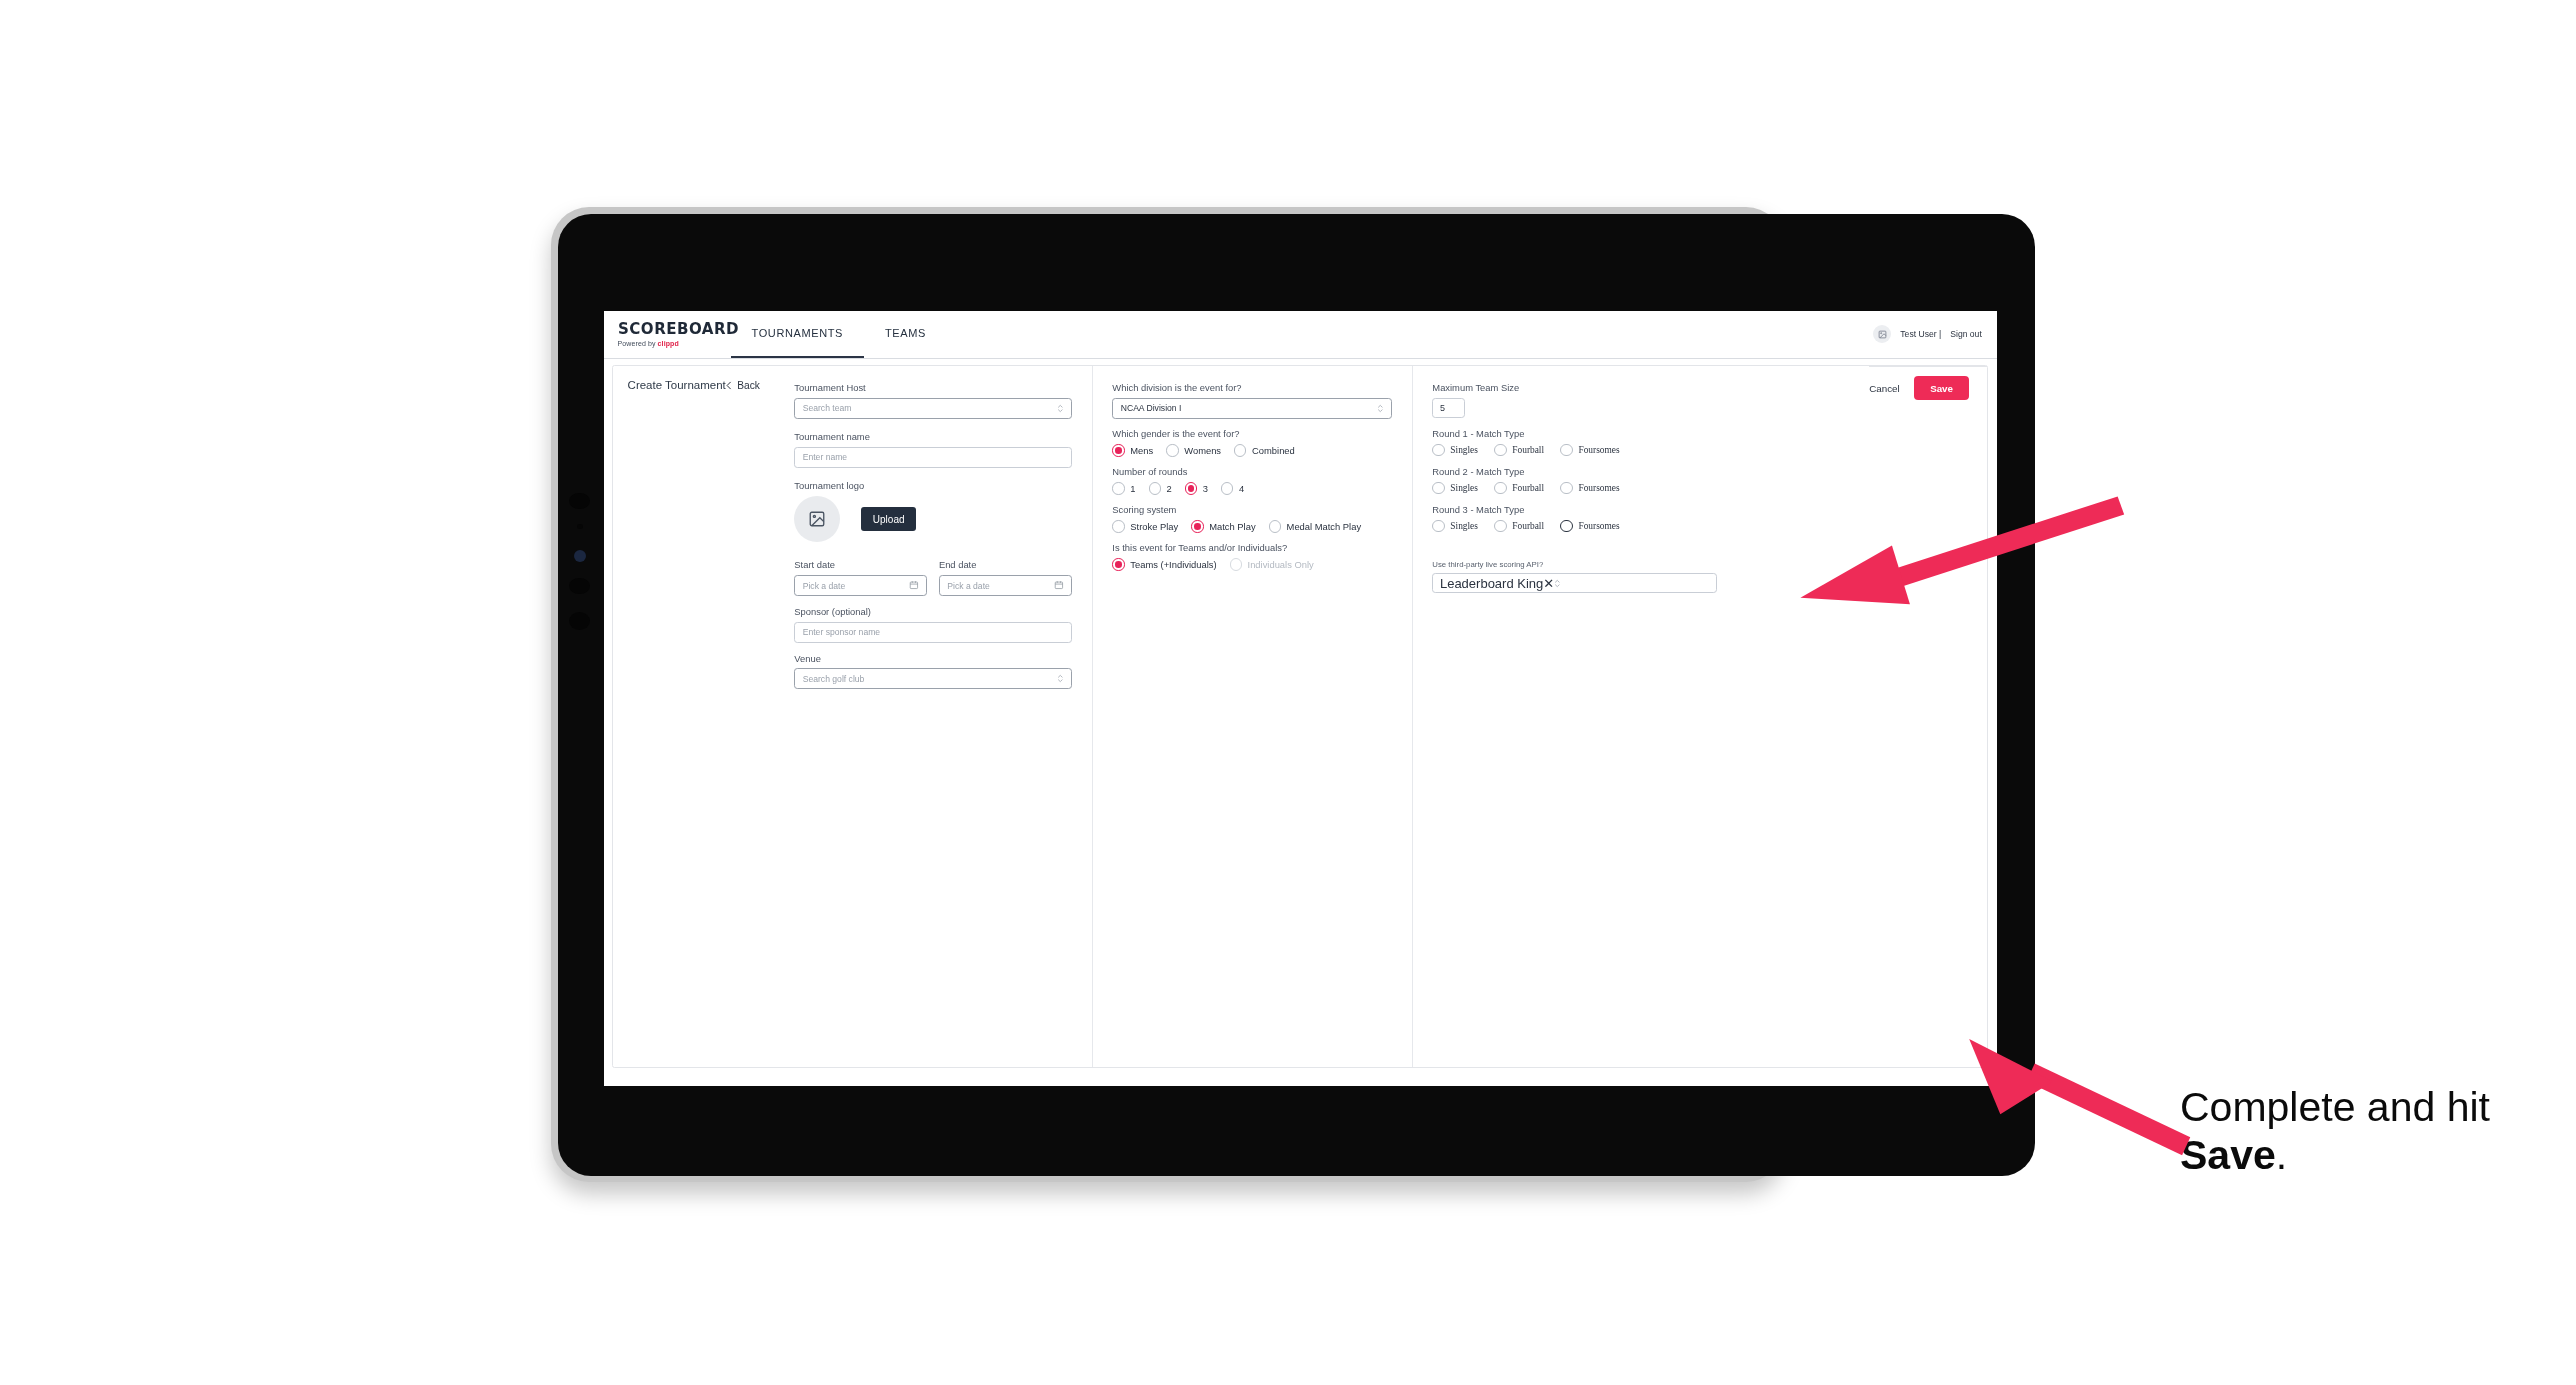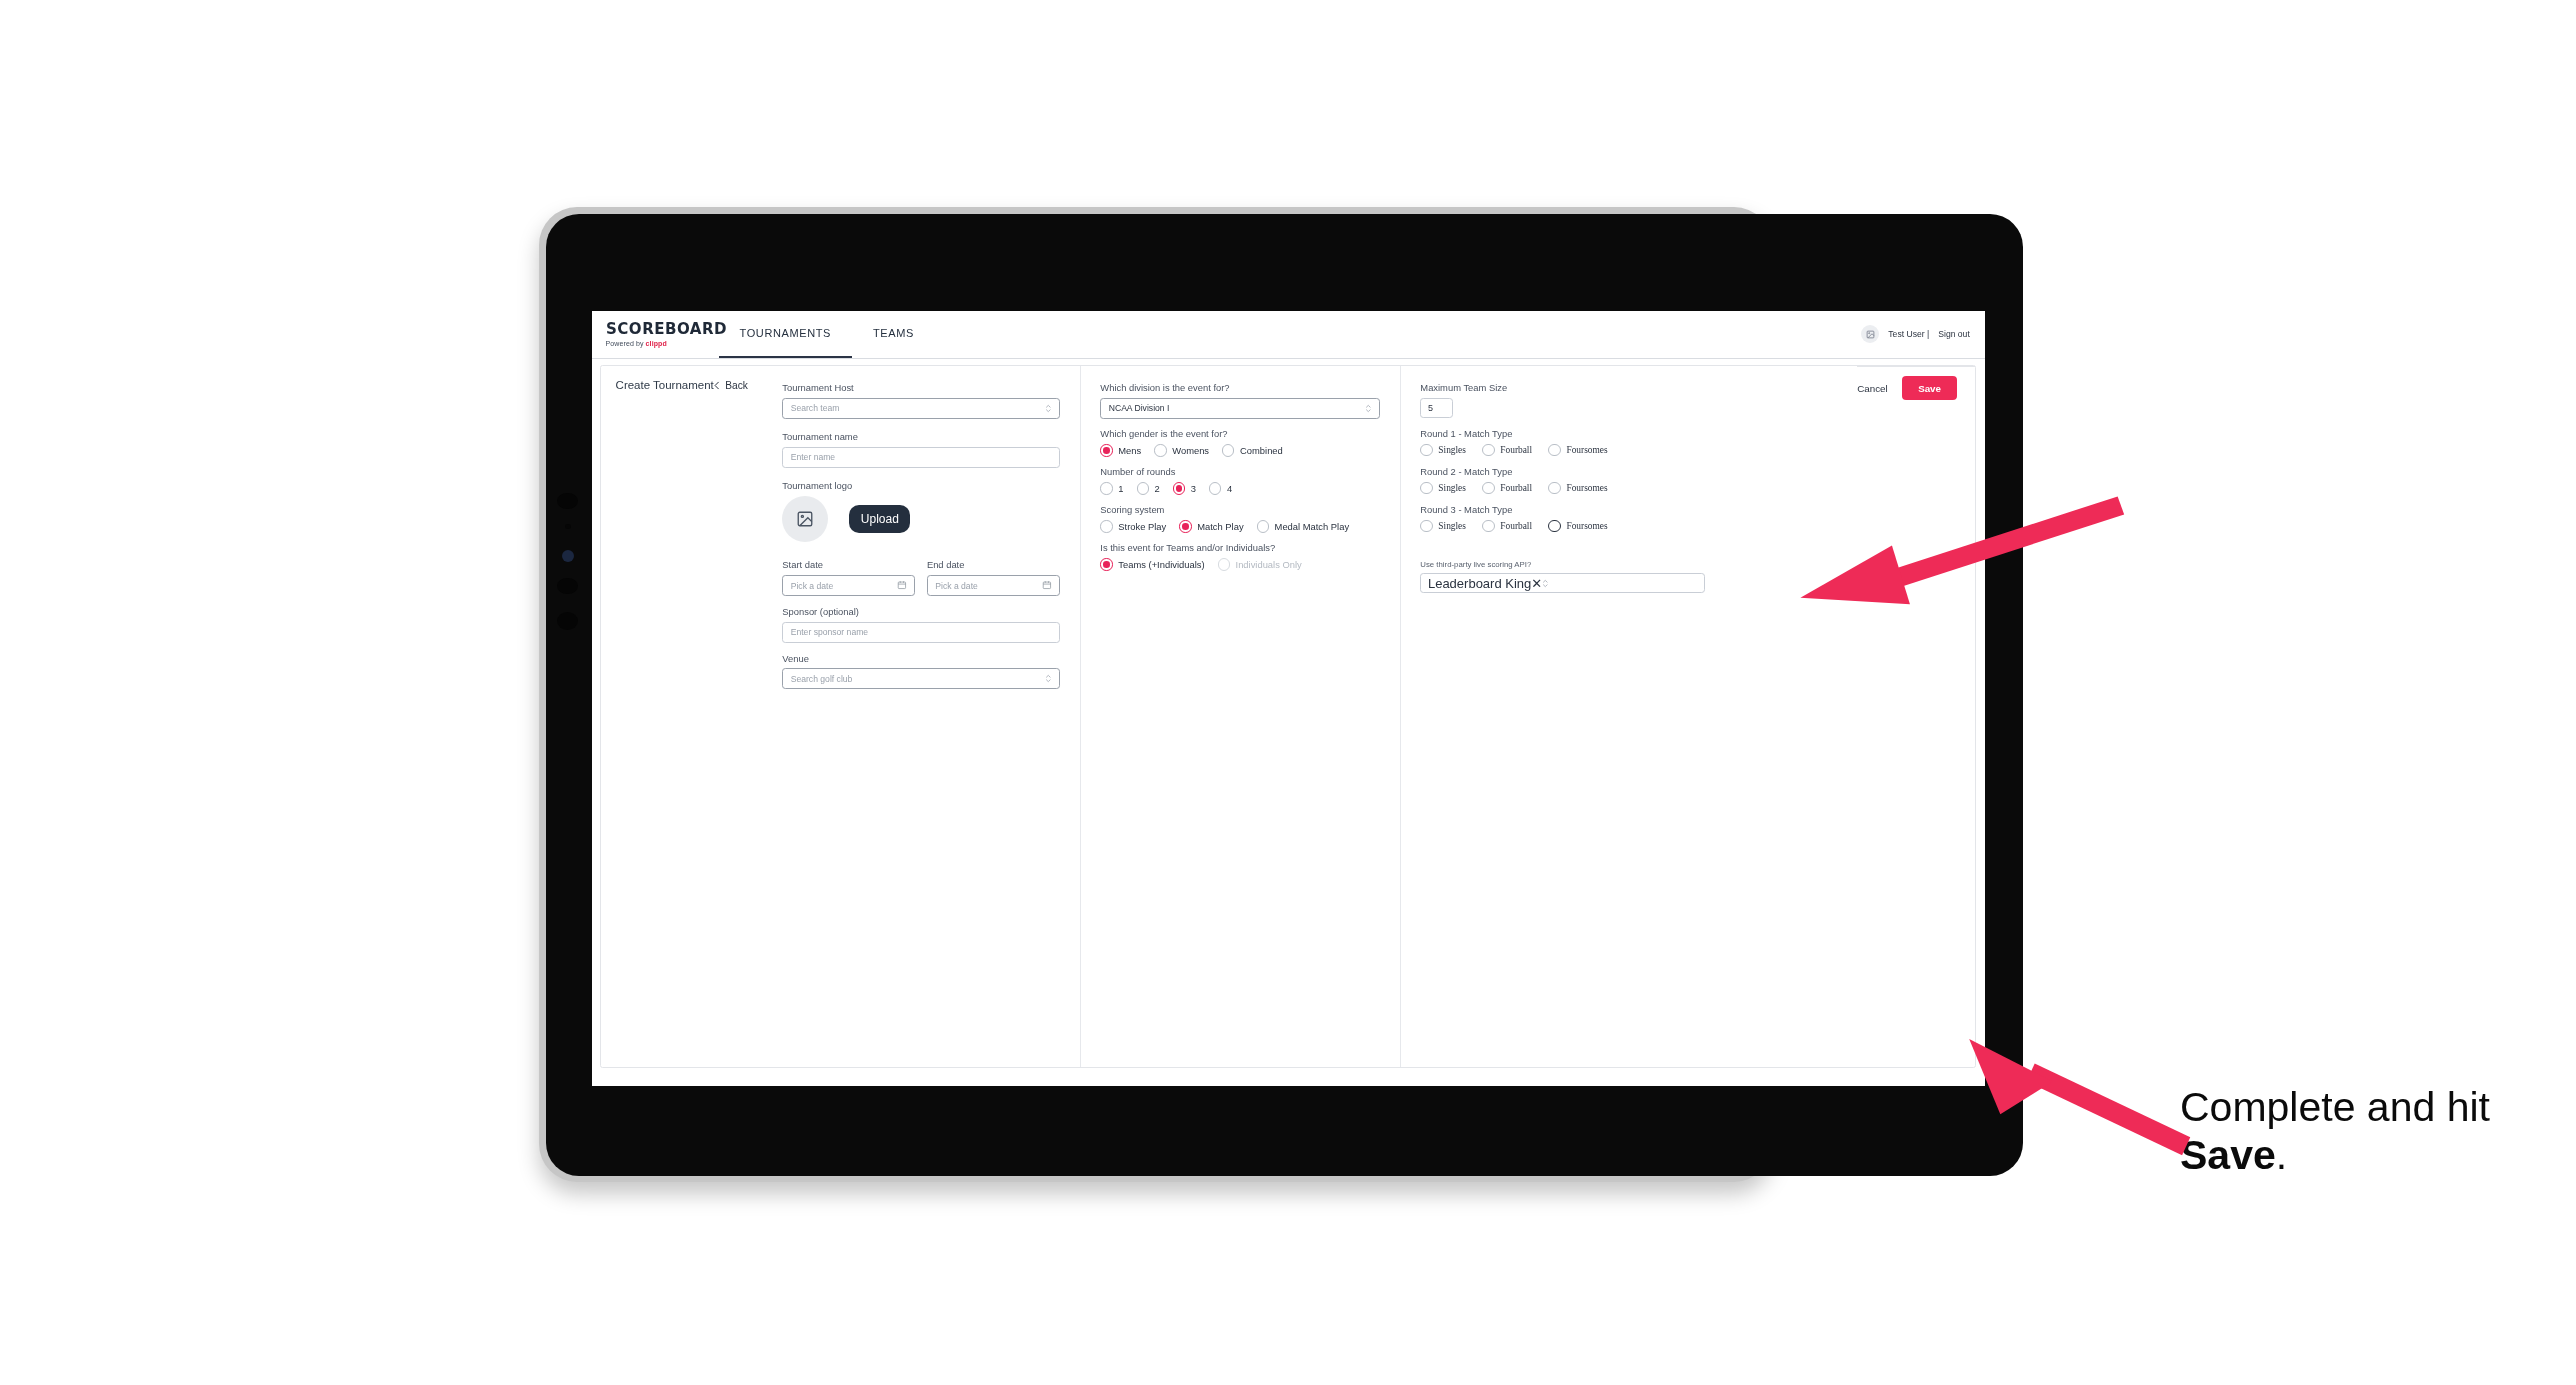--- a/index.html
+++ b/index.html
@@ -6,21 +6,21 @@
   html, body {
     width: 2576px; height: 1386px;
     background: #ffffff;
     font-family: "Liberation Sans", sans-serif;
     overflow: hidden;
   }
   #stage { position: relative; width: 2576px; height: 1386px; background:#fff; }
 
   
   #tablet {
-    position: absolute; left: 539px; top: 207px;
+    position: absolute; left: 551px; top: 207px;
     width: 1233px; height: 975px;
     background: #c6c6c6;
     border-radius: 38px;
     box-shadow: 0 11.5px 21px rgba(0,0,0,0.22);
   }
   #tablet-inner {
     position: absolute; left: 6.6px; top: 6.6px;
     width: 1477px; height: 962px;
     background: #0a0a0a;
     border-radius: 33px;
@@ -117,22 +117,22 @@
     display:flex; flex-direction:column; gap:0.8px;
   }
   .input .cal { margin-left:auto; color:#8d949d; }
 
   .logo-row { display:flex; align-items:center; gap: 21px; margin-top: 4.9px; }
   #logo-circle {
     width: 46px; height: 46px; border-radius:50%; background:#e9ebee;
     display:flex; align-items:center; justify-content:center;
   }
   #upload-btn {
-    background:#242f3e; color:#fff; font-size:12px;
-    padding: 6.6px 11.5px; border-radius:10px; cursor:pointer;
+    background:#242f3e; color:#fff; font-size:10px;
+    padding: 6.6px 11.5px; border-radius:3px; cursor:pointer;
   }
 
   .date-row { display:flex; gap: 11.5px; }
   .date-col { flex:1; }
 
   
   .radio-row { display:flex; align-items:center; gap: 13px; margin: 2.5px 0 1.6px 0; flex-wrap: nowrap; }
   .radio-row.wide { gap: 16.4px; font-family: Liberation Serif, serif; }
   .radio { display:flex; align-items:center; gap:5.7px; cursor:pointer; }
   .dot {

